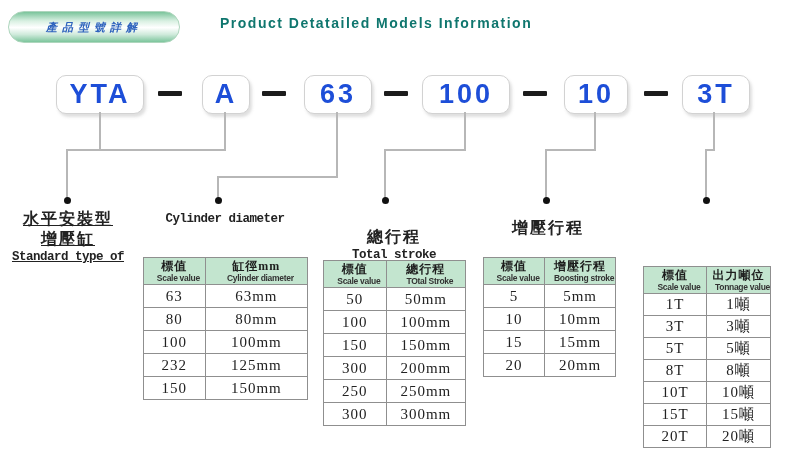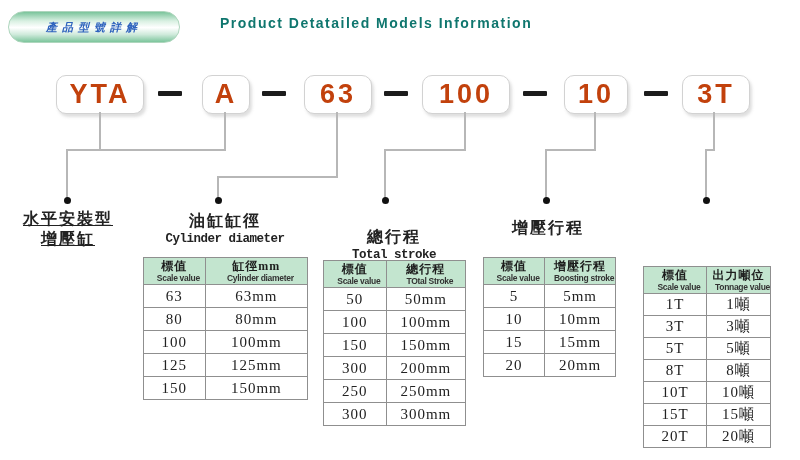--- a/index.html
+++ b/index.html
@@ -13,21 +13,21 @@
          display:flex;align-items:center;justify-content:center;
          font-family:"Liberation Serif",serif;font-style:italic;font-weight:bold;
          font-size:11px;letter-spacing:5px;color:#2d62bd;}
   .main-title{position:absolute;left:189px;top:15px;font-weight:bold;font-size:14px;
               letter-spacing:1.5px;color:#0f766e;margin-left:31px;}
 
   
   .mbox{position:absolute;top:75px;height:37px;background:#fff;border:1px solid #d2d2d2;
         border-radius:10px;box-shadow:2px 3px 3px rgba(150,150,150,.30);
         display:flex;align-items:center;justify-content:center;
-        font-weight:bold;font-size:27px;letter-spacing:3px;color:#c2410c;}
+        font-weight:bold;font-size:27px;letter-spacing:3px;color:#1d4ed8;}
   .mdash{position:absolute;top:91px;width:24px;height:5px;background:#1c1c1c;border-radius:1px;}
 
   
   .cv{position:absolute;width:2px;background:#b7b7b7;}
   .ch{position:absolute;height:2px;background:#b7b7b7;}
   .dot{position:absolute;width:7px;height:7px;border-radius:50%;background:#111;}
 
   
   .glabel{position:absolute;text-align:center;color:#222;}
   .glabel .zh{font-family:"Liberation Serif",serif;font-weight:bold;font-size:16px;
@@ -89,24 +89,24 @@
 
   <div class="dot" style="left:64px;top:197px;"></div>
   <div class="dot" style="left:215px;top:197px;"></div>
   <div class="dot" style="left:382px;top:197px;"></div>
   <div class="dot" style="left:543px;top:197px;"></div>
   <div class="dot" style="left:703px;top:197px;"></div>
 
   <div class="glabel" style="left:0px;top:209px;width:136px;text-decoration:underline;">
     <span class="zh">水平安裝型</span>
     <span class="zh">增壓缸</span>
+    <span class="en">Standard type of</span>
   </div>
 
   <div class="glabel" style="left:147px;top:211px;width:156px;">
-    <span class="zh">油缸缸徑</span>
     <span class="en">Cylinder diameter</span>
   </div>
   <table class="spec t2" style="left:143px;top:257px;width:165px;">
     <colgroup>
         <col style="width:62px;">
         <col style="width:103px;">
       </colgroup>
     <tbody>
         <tr>
       <th>
@@ -124,21 +124,21 @@
         </tr>
     <tr>
           <td>80</td>
           <td>80mm</td>
         </tr>
     <tr>
           <td>100</td>
           <td>100mm</td>
         </tr>
     <tr>
-          <td>125</td>
+          <td>232</td>
           <td>125mm</td>
         </tr>
     <tr>
           <td>150</td>
           <td>150mm</td>
         </tr>
   </tbody>
     </table>
 
   <div class="glabel" style="left:320px;top:227px;width:148px;">

